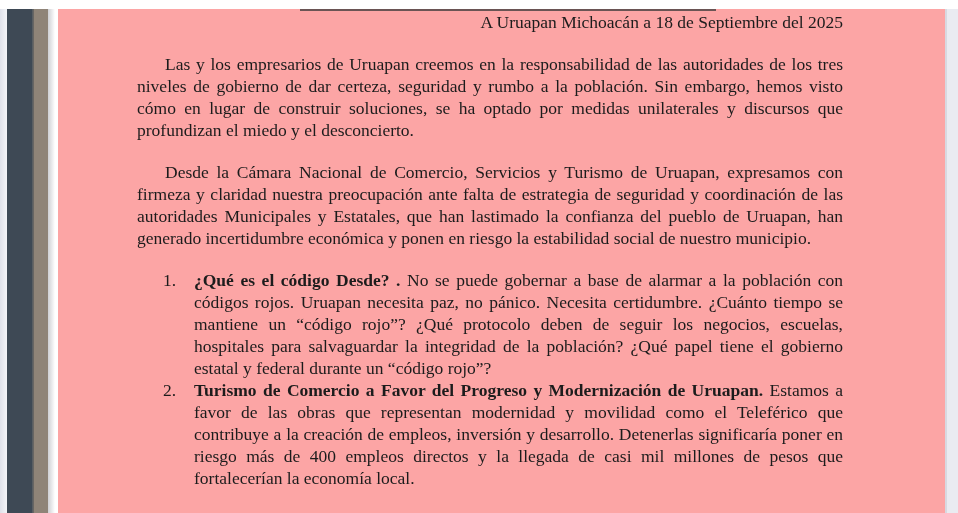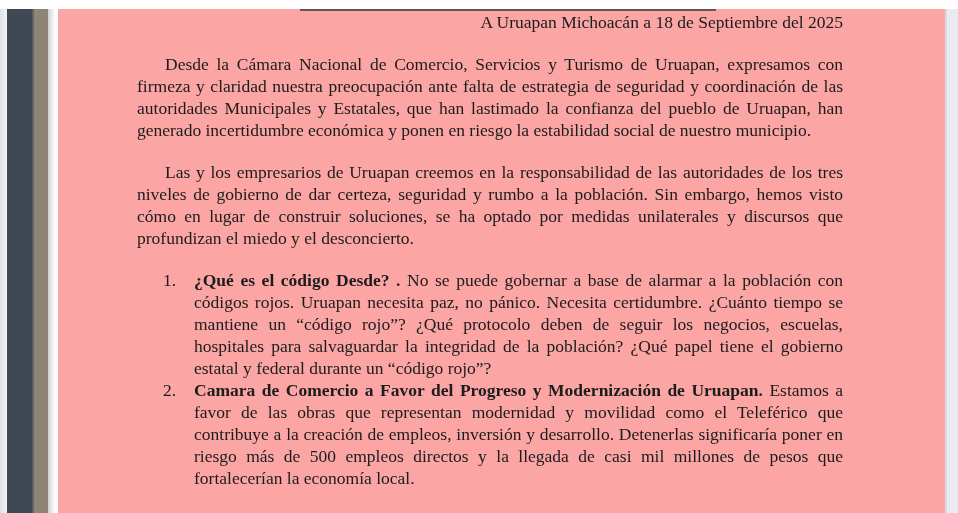--- a/index.html
+++ b/index.html
@@ -91,33 +91,33 @@
 
   <div class="top-cut-sliver"></div>
 
   <div class="page-edge-line" style="background-color: rgb(216, 217, 225);"></div>
   <div class="right-gutter" style="background-color: rgb(234, 235, 241);"></div>
 
   <div class="letter-body" style="color: rgb(28, 28, 28);">
 
     <p class="date-line">A Uruapan Michoacán a 18 de Septiembre del 2025</p>
 
+    <p class="para">Las y los empresarios de Uruapan creemos en la responsabilidad de las autoridades de los tres niveles de gobierno de dar certeza, seguridad y rumbo a la población. Sin embargo, hemos visto cómo en lugar de construir soluciones, se ha optado por medidas unilaterales y discursos que profundizan el miedo y el desconcierto.</p>
+
     <p class="para">Desde la Cámara Nacional de Comercio, Servicios y Turismo de Uruapan, expresamos con firmeza y claridad nuestra preocupación ante falta de estrategia de seguridad y coordinación de las autoridades Municipales y Estatales, que han lastimado la confianza del pueblo de Uruapan, han generado incertidumbre económica y ponen en riesgo la estabilidad social de nuestro municipio.</p>
-
-    <p class="para">Las y los empresarios de Uruapan creemos en la responsabilidad de las autoridades de los tres niveles de gobierno de dar certeza, seguridad y rumbo a la población. Sin embargo, hemos visto cómo en lugar de construir soluciones, se ha optado por medidas unilaterales y discursos que profundizan el miedo y el desconcierto.</p>
 
     <div class="numbered-list">
 
       <div class="list-item">
         <span class="num">1.</span>
         <span class="bold-lead">¿Qué es el código Desde? .</span>
         <span>No se puede gobernar a base de alarmar a la población con códigos rojos. Uruapan necesita paz, no pánico. Necesita certidumbre. ¿Cuánto tiempo se mantiene un “código rojo”? ¿Qué protocolo deben de seguir los negocios, escuelas, hospitales para salvaguardar la integridad de la población? ¿Qué papel tiene el gobierno estatal y federal durante un “código rojo”?</span>
       </div>
 
       <div class="list-item">
         <span class="num">2.</span>
-        <span class="bold-lead">Camara de Comercio a Favor del Progreso y Modernización de Uruapan.</span>
-        <span>Estamos a favor de las obras que representan modernidad y movilidad como el Teleférico que contribuye a la creación de empleos, inversión y desarrollo. Detenerlas significaría poner en riesgo más de 500 empleos directos y la llegada de casi mil millones de pesos que fortalecerían la economía local.</span>
+        <span class="bold-lead">Turismo de Comercio a Favor del Progreso y Modernización de Uruapan.</span>
+        <span>Estamos a favor de las obras que representan modernidad y movilidad como el Teleférico que contribuye a la creación de empleos, inversión y desarrollo. Detenerlas significaría poner en riesgo más de 400 empleos directos y la llegada de casi mil millones de pesos que fortalecerían la economía local.</span>
       </div>
 
     </div>
   </div>
 </div>
 
 </body></html>

